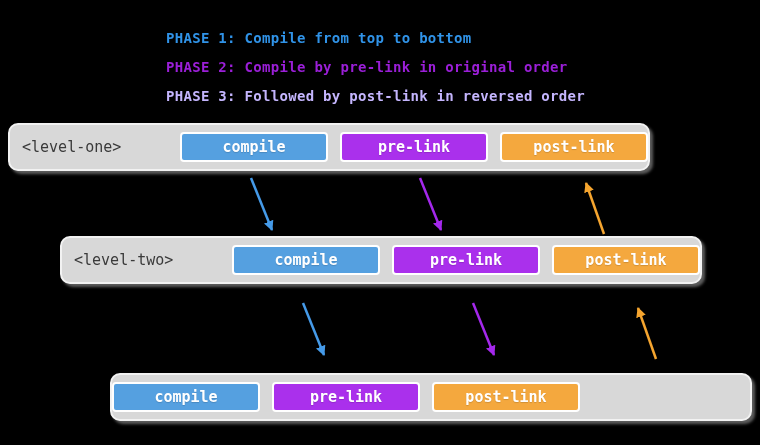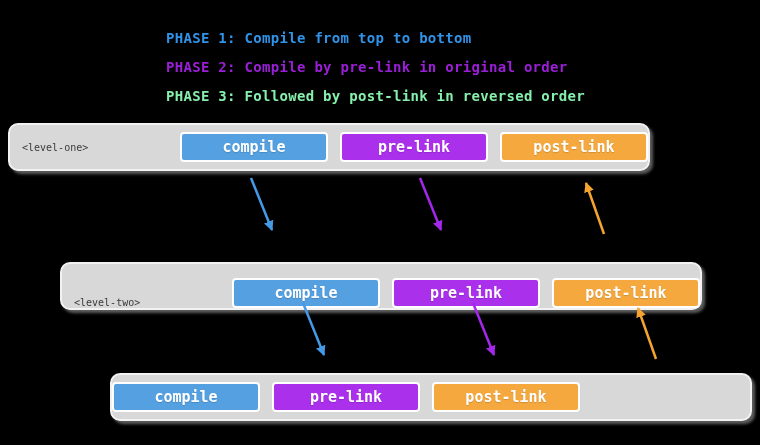--- a/index.html
+++ b/index.html
@@ -18,46 +18,46 @@
   }
   
   .row{
     position:absolute;height:48px;width:642px;
     border:2px solid #f2f2f2;border-radius:10px;
     box-shadow:3px 3px 3px rgba(170,170,170,0.55);
     display:flex;align-items:center;
     box-sizing:border-box;
   }
   .row1{left:8px;top:123px;}
-  .row2{left:60px;top:262px;align-items:flex-end;}
+  .row2{left:60px;top:236px;}
   .row3{left:110px;top:373px;}
   .tag{
     width:158px;padding-left:12px;flex:0 0 auto;
-    font-size:10px;color:#3a3a3a;white-space:pre;
+    font-size:15px;color:#3a3a3a;white-space:pre;
   }
   .btn{
     flex:0 0 auto;width:148px;height:30px;margin-right:12px;
     border:2px solid #fff;border-radius:4px;
     box-sizing:border-box;
     display:flex;align-items:center;justify-content:center;
     color:#fff;font-size:15px;font-weight:bold;
     text-shadow:0 1px 1px rgba(0,0,0,0.15);
   }
   
   svg.arrows{position:absolute;left:0;top:0;pointer-events:none;}
 </style>
 </head>
 <body>
 
 <div id="canvas">
 
   <div class="phases">
     <div class="phase" style="color: rgb(48, 147, 232);">PHASE 1: Compile from top to bottom</div>
     <div class="phase" style="color: rgb(155, 31, 216);">PHASE 2: Compile by pre-link in original order</div>
-    <div class="phase" style="color: #86efac;">PHASE 3: Followed by post-link in reversed order</div>
+    <div class="phase" style="color: #c4b5fd;">PHASE 3: Followed by post-link in reversed order</div>
   </div>
 
   <div class="row row1" style="background: rgb(216, 216, 216);">
     <span class="tag">&lt;level-one&gt;</span>
     <span class="btn" style="background: rgb(85, 160, 224);">compile</span>
     <span class="btn" style="background: rgb(170, 48, 236);">pre-link</span>
     <span class="btn" style="background: rgb(244, 168, 62);">post-link</span>
   </div>
 
   <div class="row row2" style="background: rgb(216, 216, 216);">

